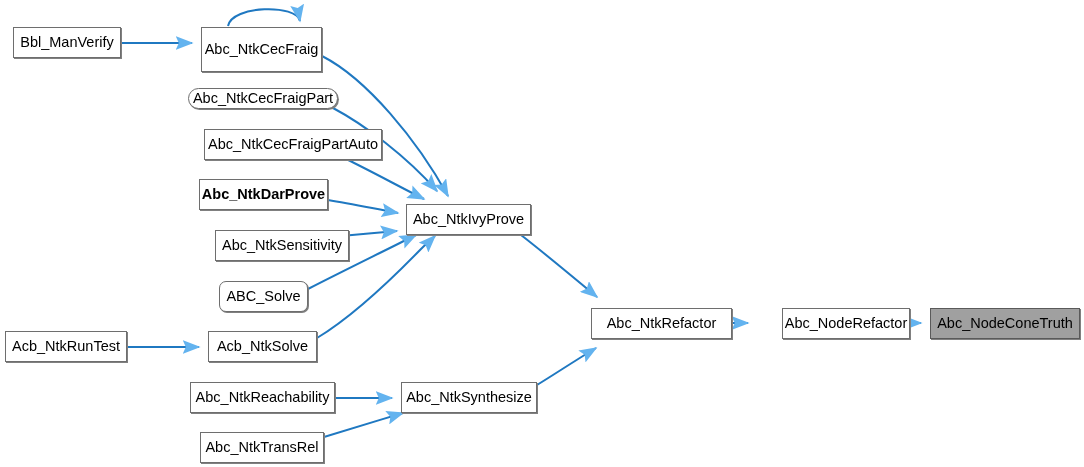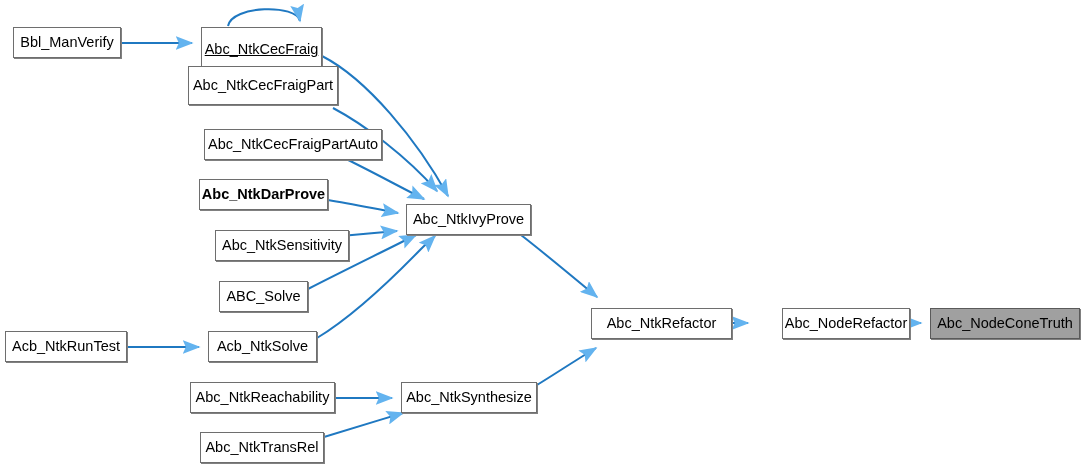--- a/index.html
+++ b/index.html
@@ -75,36 +75,36 @@
         <path d="M537,385 C555,374 576,360 596,348" fill="none" stroke="#1f78c1" stroke-width="2" marker-end="url(#arrowhead)"></path>
         <path d="M708,323 L748,323" fill="none" stroke="#1f78c1" stroke-width="2" marker-end="url(#arrowhead)"></path>
         <path d="M885,323 L921,323" fill="none" stroke="#1f78c1" stroke-width="2" marker-end="url(#arrowhead)"></path>
       </g>
   </svg>
 
   <div id="nodes">
       <div class="node" style="left: 13px; top: 27px; width: 108px; height: 31px;">
         <span class="node-label">Bbl_ManVerify</span>
       </div>
-      <div class="node" style="left: 201px; top: 27px; width: 121px; height: 45px; text-decoration: underline;">
+      <div class="node" style="left: 201px; top: 27px; width: 121px; height: 45px;">
         <span class="node-label">Abc_NtkCecFraig</span>
       </div>
-      <div class="node" style="left: 188px; top: 66px; width: 150px; height: 39px;">
+      <div class="node" style="left: 188px; top: 88px; width: 150px; height: 21px; border-radius: 13px;">
         <span class="node-label">Abc_NtkCecFraigPart</span>
       </div>
       <div class="node" style="left: 172px; top: 129px; width: 178px; height: 31px; margin-left: 32px;">
         <span class="node-label">Abc_NtkCecFraigPartAuto</span>
       </div>
       <div class="node" style="left: 199px; top: 179px; width: 129px; height: 31px; font-weight: bold;">
         <span class="node-label">Abc_NtkDarProve</span>
       </div>
       <div class="node" style="left: 196px; top: 230px; width: 134px; height: 31px; margin-left: 19px;">
         <span class="node-label">Abc_NtkSensitivity</span>
       </div>
-      <div class="node" style="left: 219px; top: 281px; width: 89px; height: 31px;">
+      <div class="node" style="left: 219px; top: 281px; width: 89px; height: 31px; border-radius: 7px;">
         <span class="node-label">ABC_Solve</span>
       </div>
       <div class="node" style="left: 5px; top: 331px; width: 122px; height: 31px;">
         <span class="node-label">Acb_NtkRunTest</span>
       </div>
       <div class="node" style="left: 208px; top: 331px; width: 109px; height: 31px;">
         <span class="node-label">Acb_NtkSolve</span>
       </div>
       <div class="node" style="left: 190px; top: 382px; width: 145px; height: 31px;">
         <span class="node-label">Abc_NtkReachability</span>

